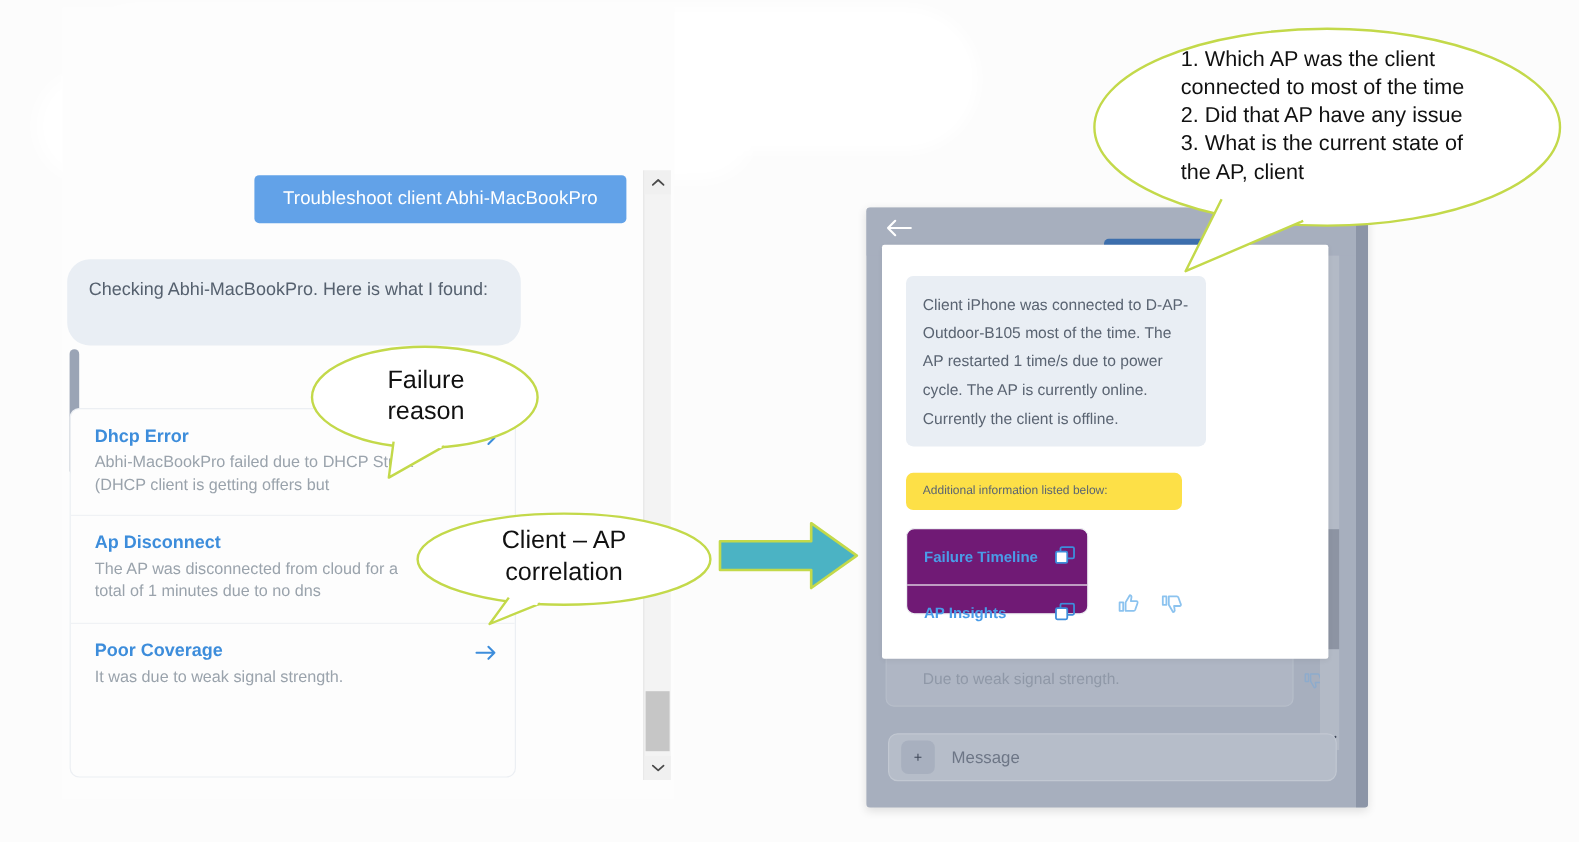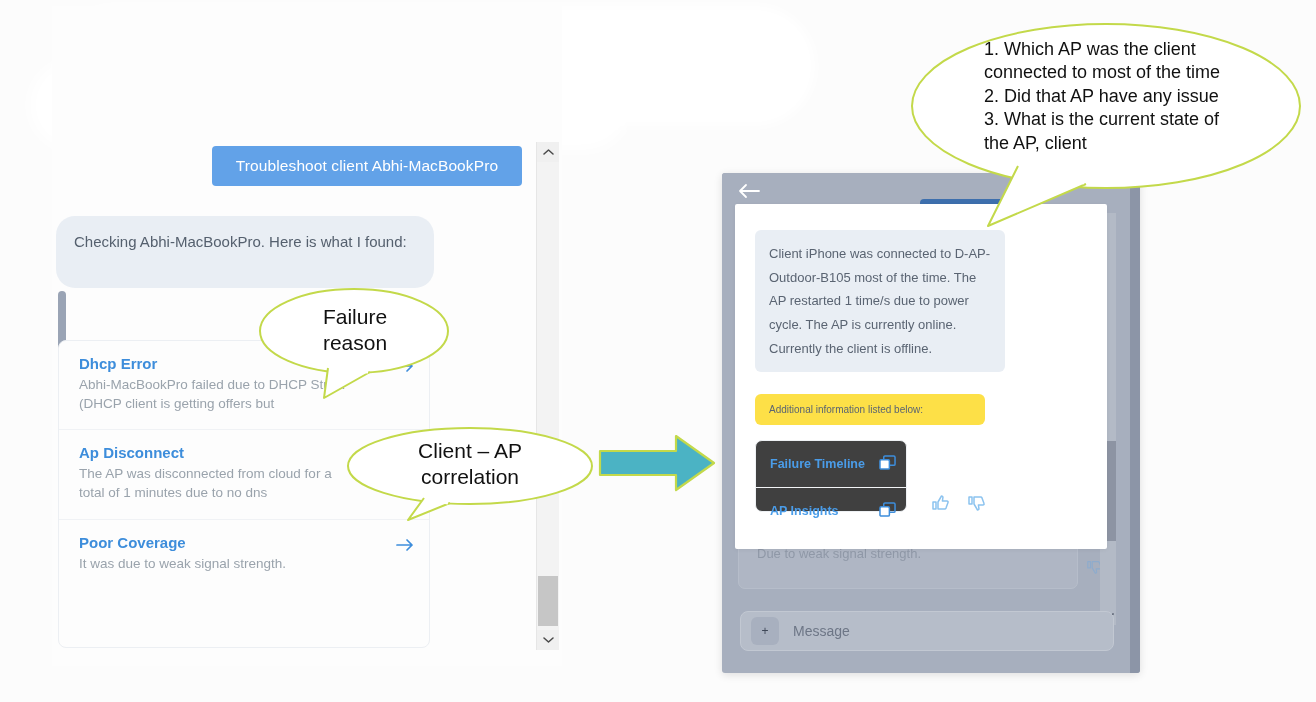--- a/index.html
+++ b/index.html
@@ -110,21 +110,21 @@
   .phone-dim{
     position:absolute;left:16px;top:48px;width:358px;height:404px;
     opacity:.55;
   }
   .dim-card{
     position:absolute;left:0;top:296px;width:340px;height:72px;
     background:#b6bdc9;border:1px solid #c4cad4;border-radius:7px;
     box-sizing:border-box;padding:8px 14px;
   }
   .dim-title{color:#6f7fa0;font-size:14px;font-weight:bold;margin:0 0 2px 0;}
-  .dim-desc{color:#7d8696;font-size:13px;margin:4px;}
+  .dim-desc{color:#7d8696;font-size:13px;margin:16px;}
   .dim-arrow{position:absolute;right:16px;top:10px;color:#6f7fa0;font-size:17px;}
   .dim-thumb{position:absolute;color:#7aa9d8;font-size:15px;}
 
   
   .p-scroll{
     position:absolute;right:24px;top:40px;width:16px;height:412px;
     background:#b3bac6;
   }
   .p-scroll .thumb{position:absolute;left:0;top:228px;width:16px;height:100px;background:#8d94a3;}
   .p-scroll .arr{position:absolute;left:0;bottom:0;width:16px;height:18px;color:#49536b;
@@ -155,21 +155,21 @@
     background:#e9eef4;border-radius:6px;padding:12px 14px;
     box-sizing:border-box;color:#5a6472;font-size:13px;line-height:1.82;
   }
   .ov-bubble2{
     position:absolute;left:20px;top:190px;width:230px;
     background:#fde047;border-radius:6px;padding:10px 14px;
     box-sizing:border-box;color:#5a6472;font-size:10px;
   }
   .ov-links{
     position:absolute;left:20px;top:236px;width:152px;height:72px;
-    border:1px solid #eef1f4;border-radius:7px;background:#404040;
+    border:1px solid #eef1f4;border-radius:7px;background:#701a75;
     box-sizing:border-box;
   }
   .ov-link-row{
     position:relative;height:46px;display:flex;align-items:center;
     padding:0 12px 0 14px;box-sizing:border-box;
   }
   .ov-link-row + .ov-link-row{border-top:1px solid #f2f4f6;}
   .ov-link-label{color:#4a9ce8;font-size:12.5px;font-weight:bold;}
   .ov-link-icon{position:absolute;right:10px;top:14px;}
   .ov-feedback{position:absolute;left:196px;top:290px;display:flex;gap:18px;}

